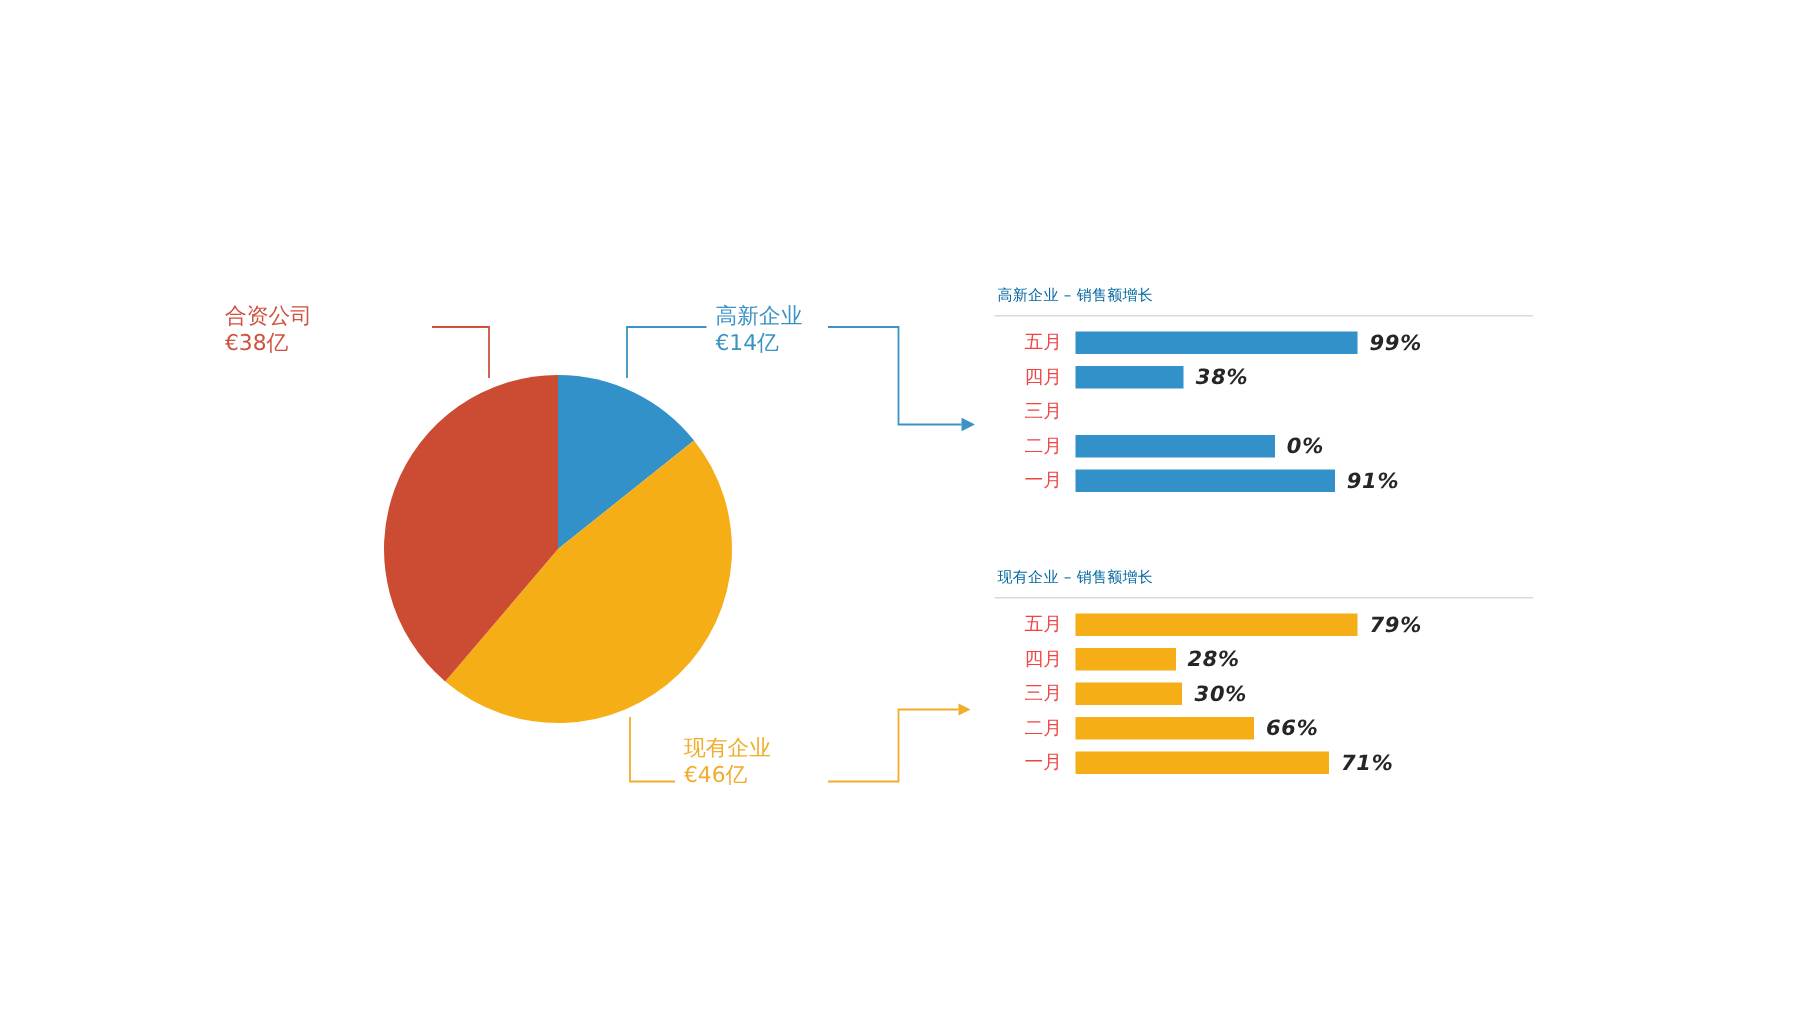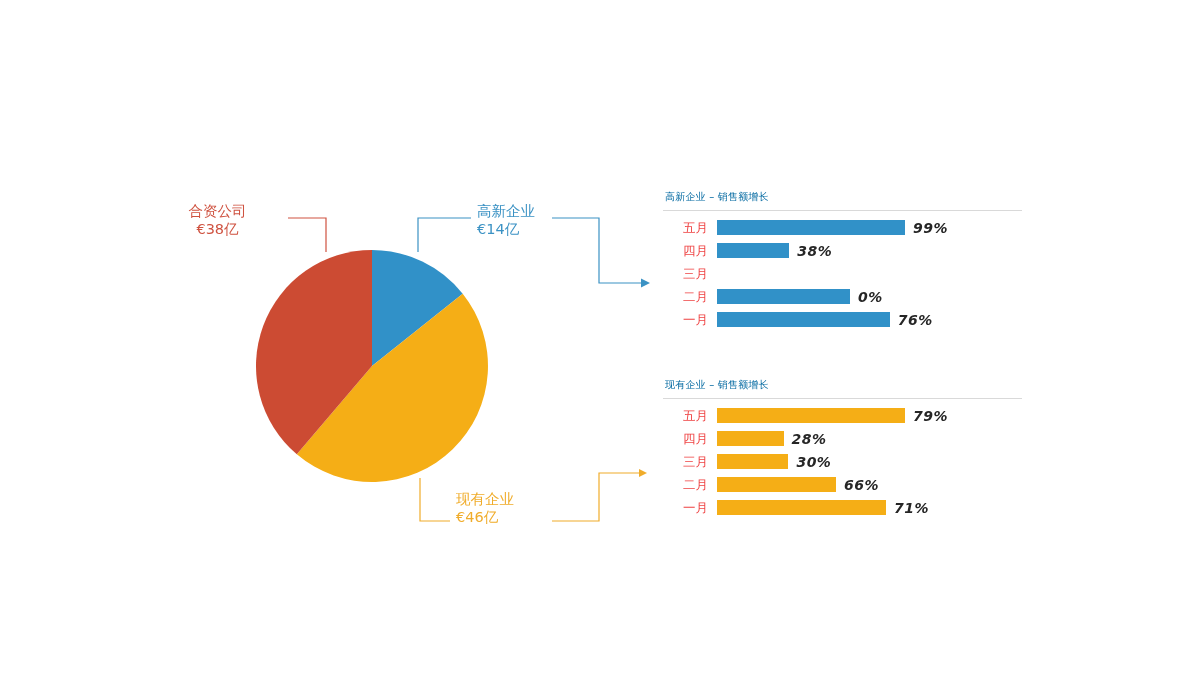--- a/index.html
+++ b/index.html
@@ -41,21 +41,21 @@
     white-space: nowrap;
     font-size: 14.5px;
   }
   .callout .l1 { display: block; }
   .callout .l2 { display: block; }
 
   #callout-red {
     left: 150px;
     top: 202px;
     width: 135px;
-    text-align: center;
+    text-align: left;
     color: #cf5240;
   }
   #callout-blue {
     left: 477px;
     top: 202px;
     width: 120px;
     text-align: left;
     color: #3b92c4;
   }
   #callout-orange {
@@ -110,20 +110,21 @@
     text-align: right;
     padding-right: 9px;
     font-size: 12.5px;
     color: #ef4444;
     flex: 0 0 auto;
     white-space: nowrap;
   }
   .bar-track {
     flex: 1 1 auto;
     display: flex;
+    align-items: center;
     height: 100%;
   }
   .bar-fill {
     height: 15px;
     flex: 0 0 auto;
   }
   .bar-value {
     font-family: "DejaVu Sans", "Liberation Sans", sans-serif;
     font-size: 14px;
     font-weight: 700;
@@ -207,21 +208,21 @@
           <div class="bar-label">二月</div>
           <div class="bar-track">
             <div class="bar-fill" style="width: 132.9px; background: rgb(49, 145, 200);"></div>
             <div class="bar-value">0%</div>
           </div>
         </div>
         <div class="bar-row">
           <div class="bar-label">一月</div>
           <div class="bar-track">
             <div class="bar-fill" style="width: 172.8px; background: rgb(49, 145, 200);"></div>
-            <div class="bar-value">76%</div>
+            <div class="bar-value">91%</div>
           </div>
         </div>
       </div>
   </div>
 
   <div class="panel" id="panel-orange">
     <div class="panel-title">现有企业 – 销售额增长</div>
     <div class="panel-rule"></div>
     <div class="bars orange" id="bars-orange">
         <div class="bar-row">

